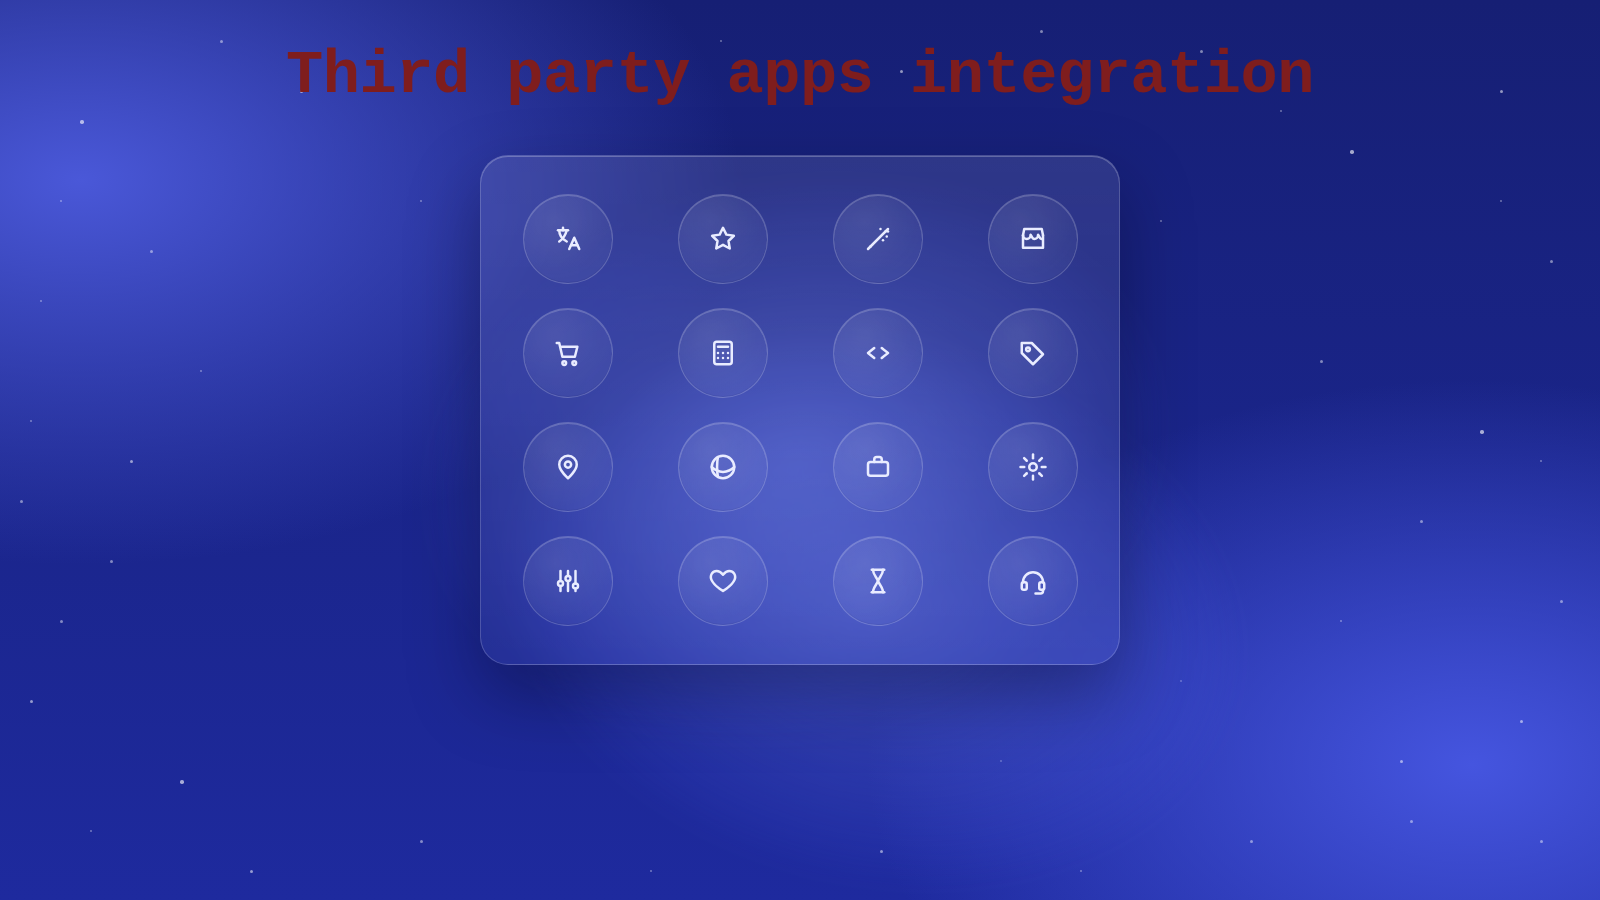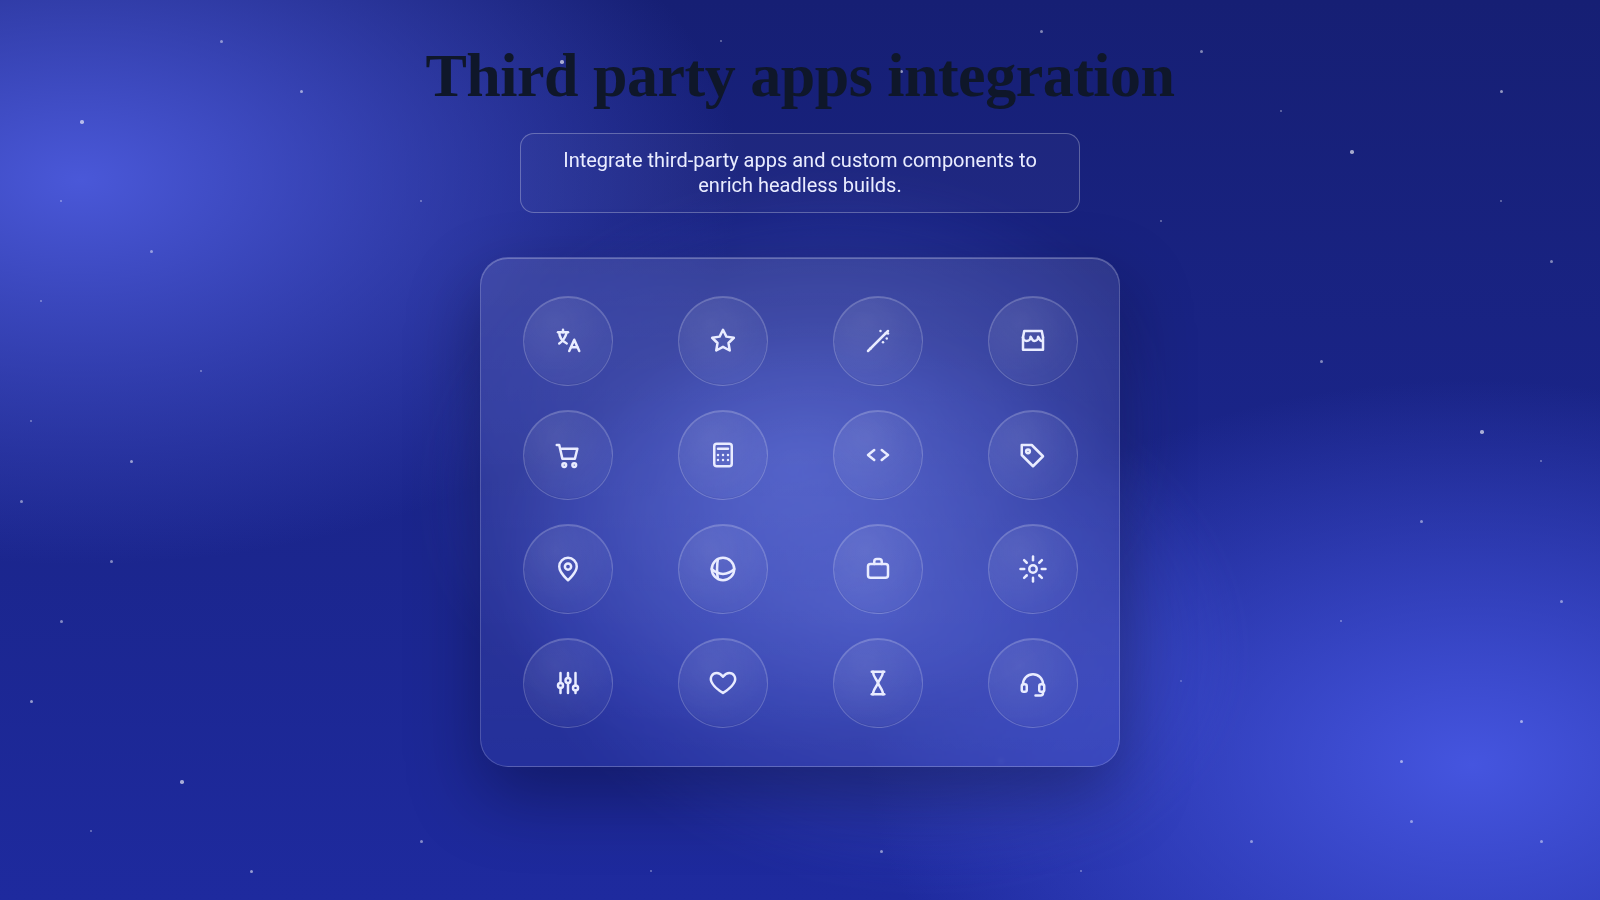--- a/index.html
+++ b/index.html
@@ -58,22 +58,22 @@
     width: 100%; height: 100%;
     display: flex; flex-direction: column; align-items: center;
     padding-top: 40px;
   }
 
   .title {
     font-weight: 900;
     font-size: 62px;
     letter-spacing: -0.5px;
     text-align: center;
-    color: #0f172a;
-    font-family: Liberation Serif, serif;
+    color: #7f1d1d;
+    font-family: Liberation Mono, monospace;
   }
 
   .subtitle-pill {
     margin-top: 22px;
     padding: 14px 26px;
     border: 1px solid var(--glass-border);
     border-radius: 14px;
     background: rgba(255,255,255,0.03);
     color: #e9ecff;
     font-size: 20px;
@@ -164,21 +164,20 @@
     <span style="left: 1540px; top: 840px; opacity: 0.6; width: 3px; height: 3px;"></span>
     <span style="left: 1540px; top: 460px; opacity: 0.5; width: 2.2px; height: 2.2px;"></span>
     <span style="left: 1500px; top: 200px; opacity: 0.5; width: 2.2px; height: 2.2px;"></span>
     <span style="left: 1280px; top: 110px; opacity: 0.5; width: 2.2px; height: 2.2px;"></span>
   </div>
 <div class="blob1"></div>
 <div class="blob2"></div>
 
 <div class="stage">
   <h1 class="title">Third party apps integration</h1>
-  <div class="subtitle-pill">Integrate third-party apps and custom components to enrich headless builds.</div>
 
   <div class="panel" id="grid">
       <button class="chip">
         <svg viewBox="0 0 24 24">
           <use href="#i-translate"></use>
         </svg>
       </button>
       <button class="chip">
         <svg viewBox="0 0 24 24">
           <use href="#i-star"></use>

